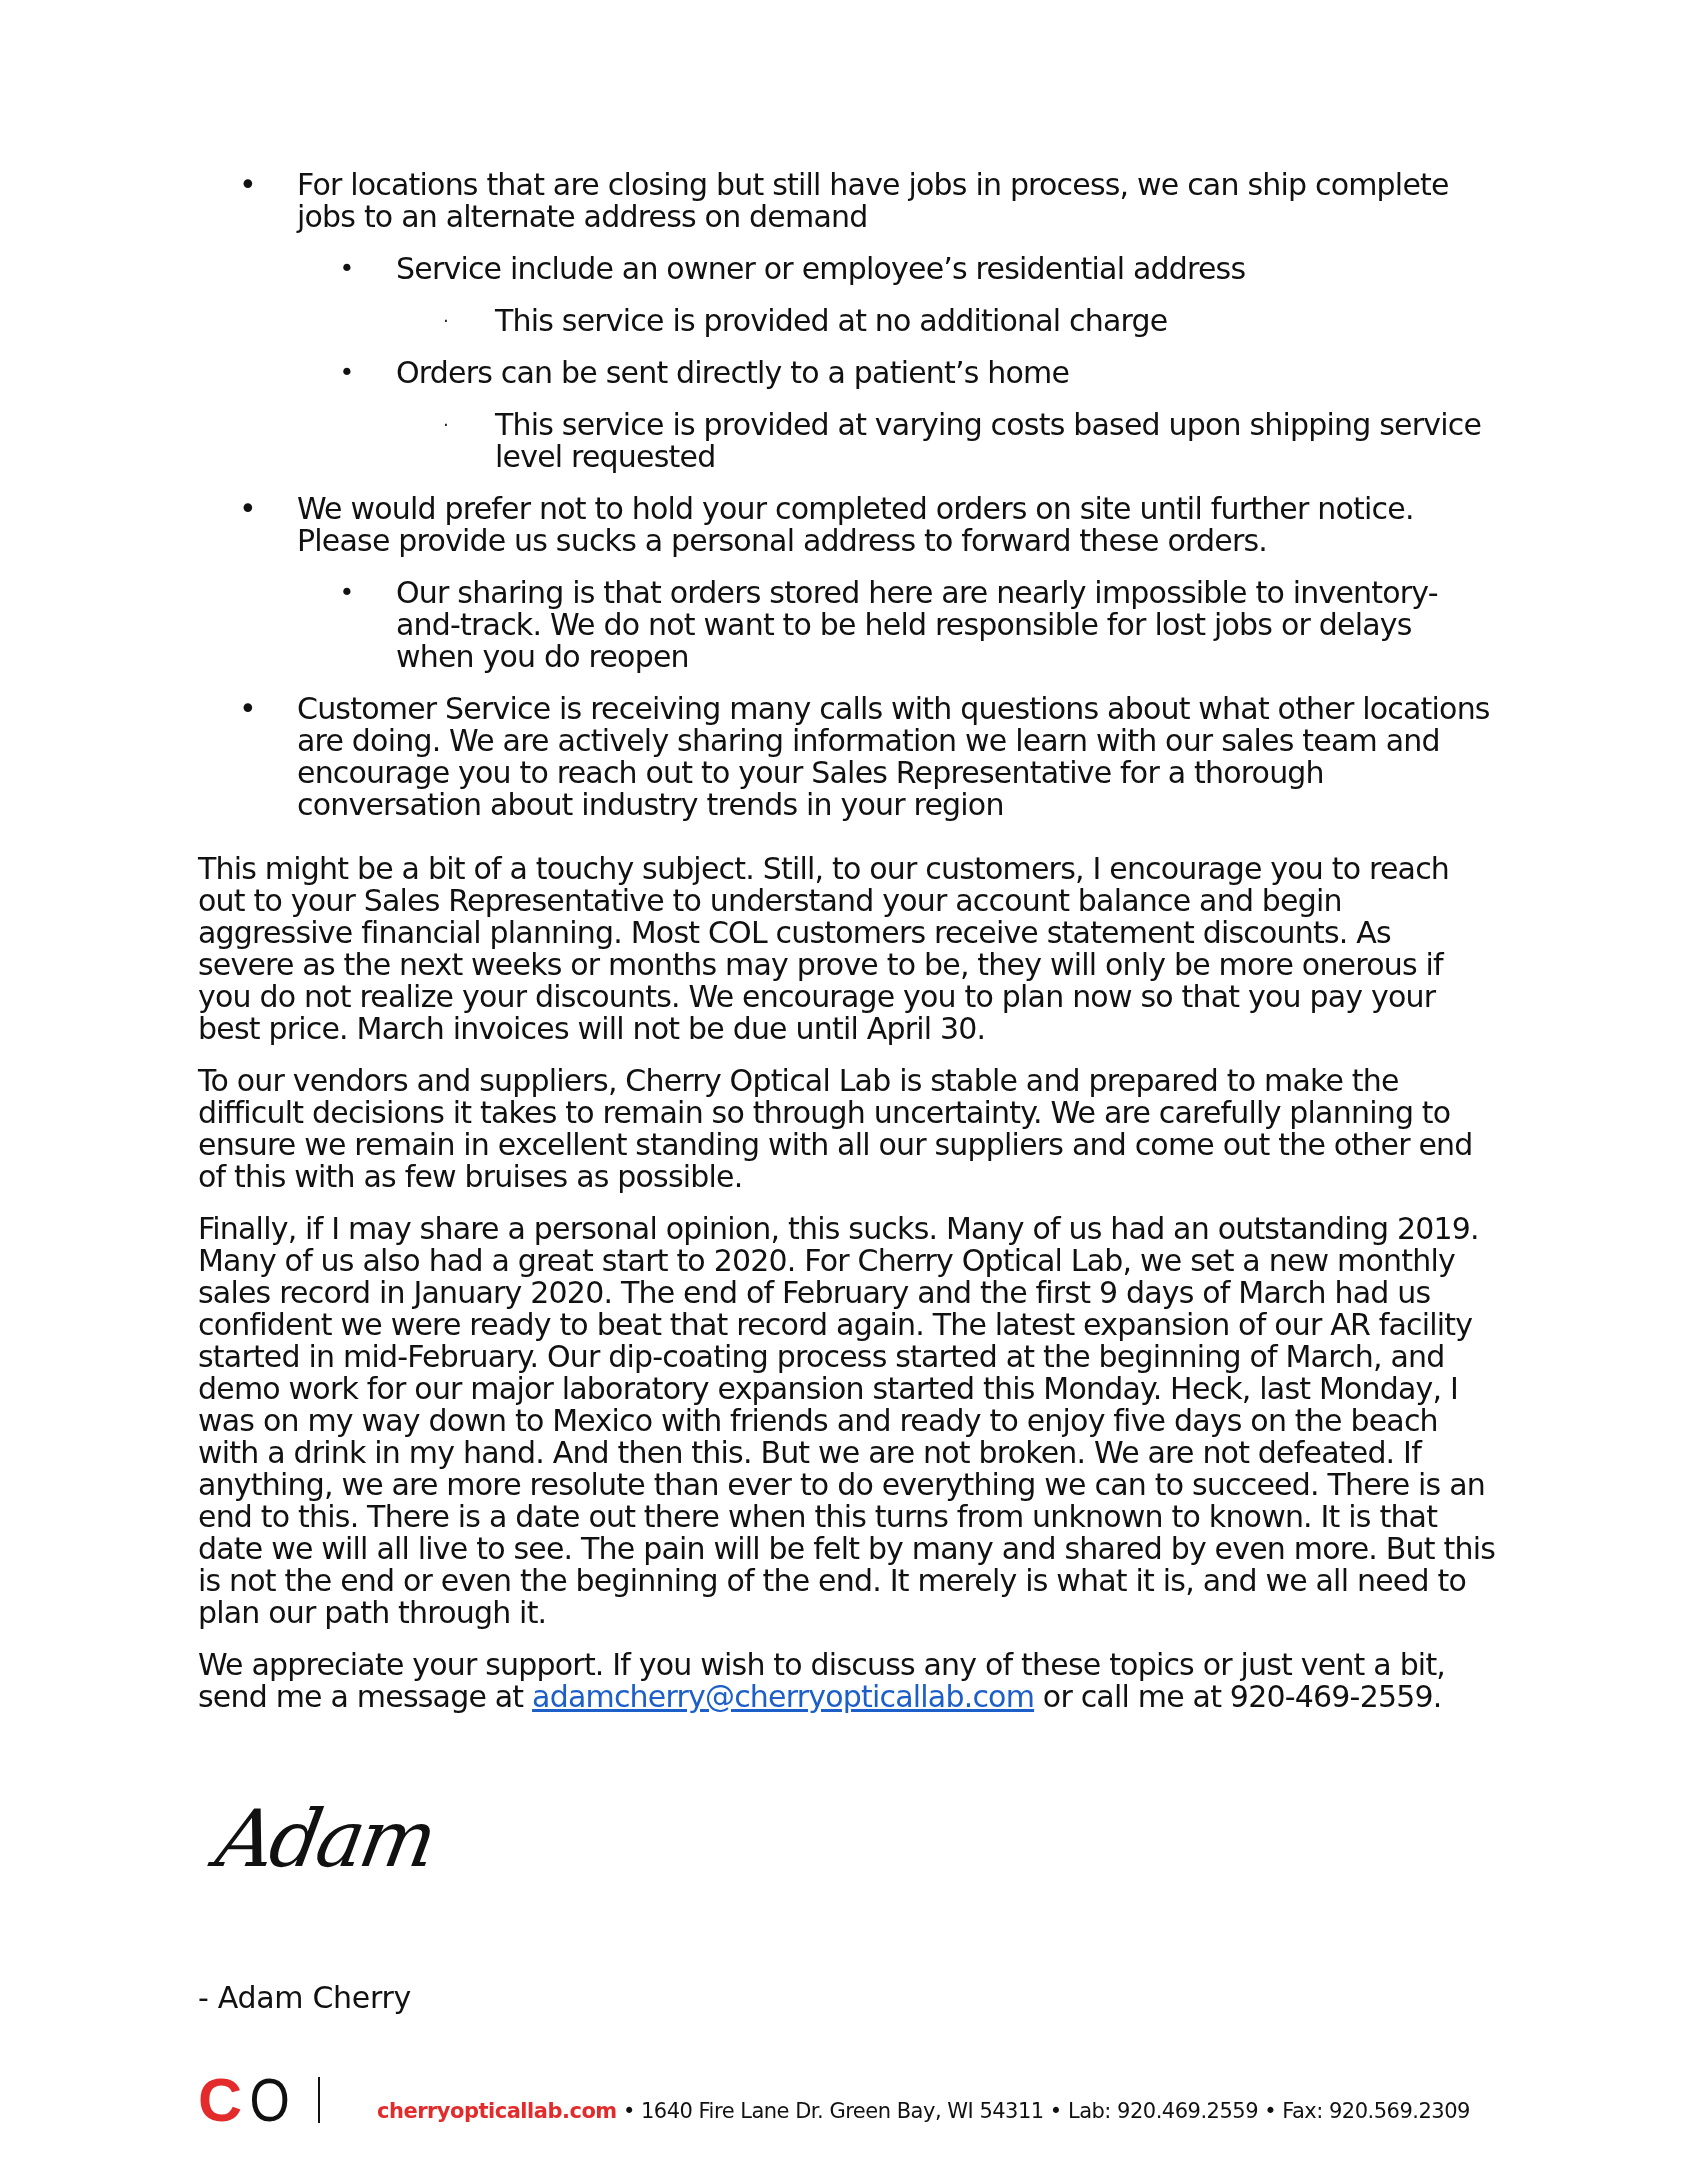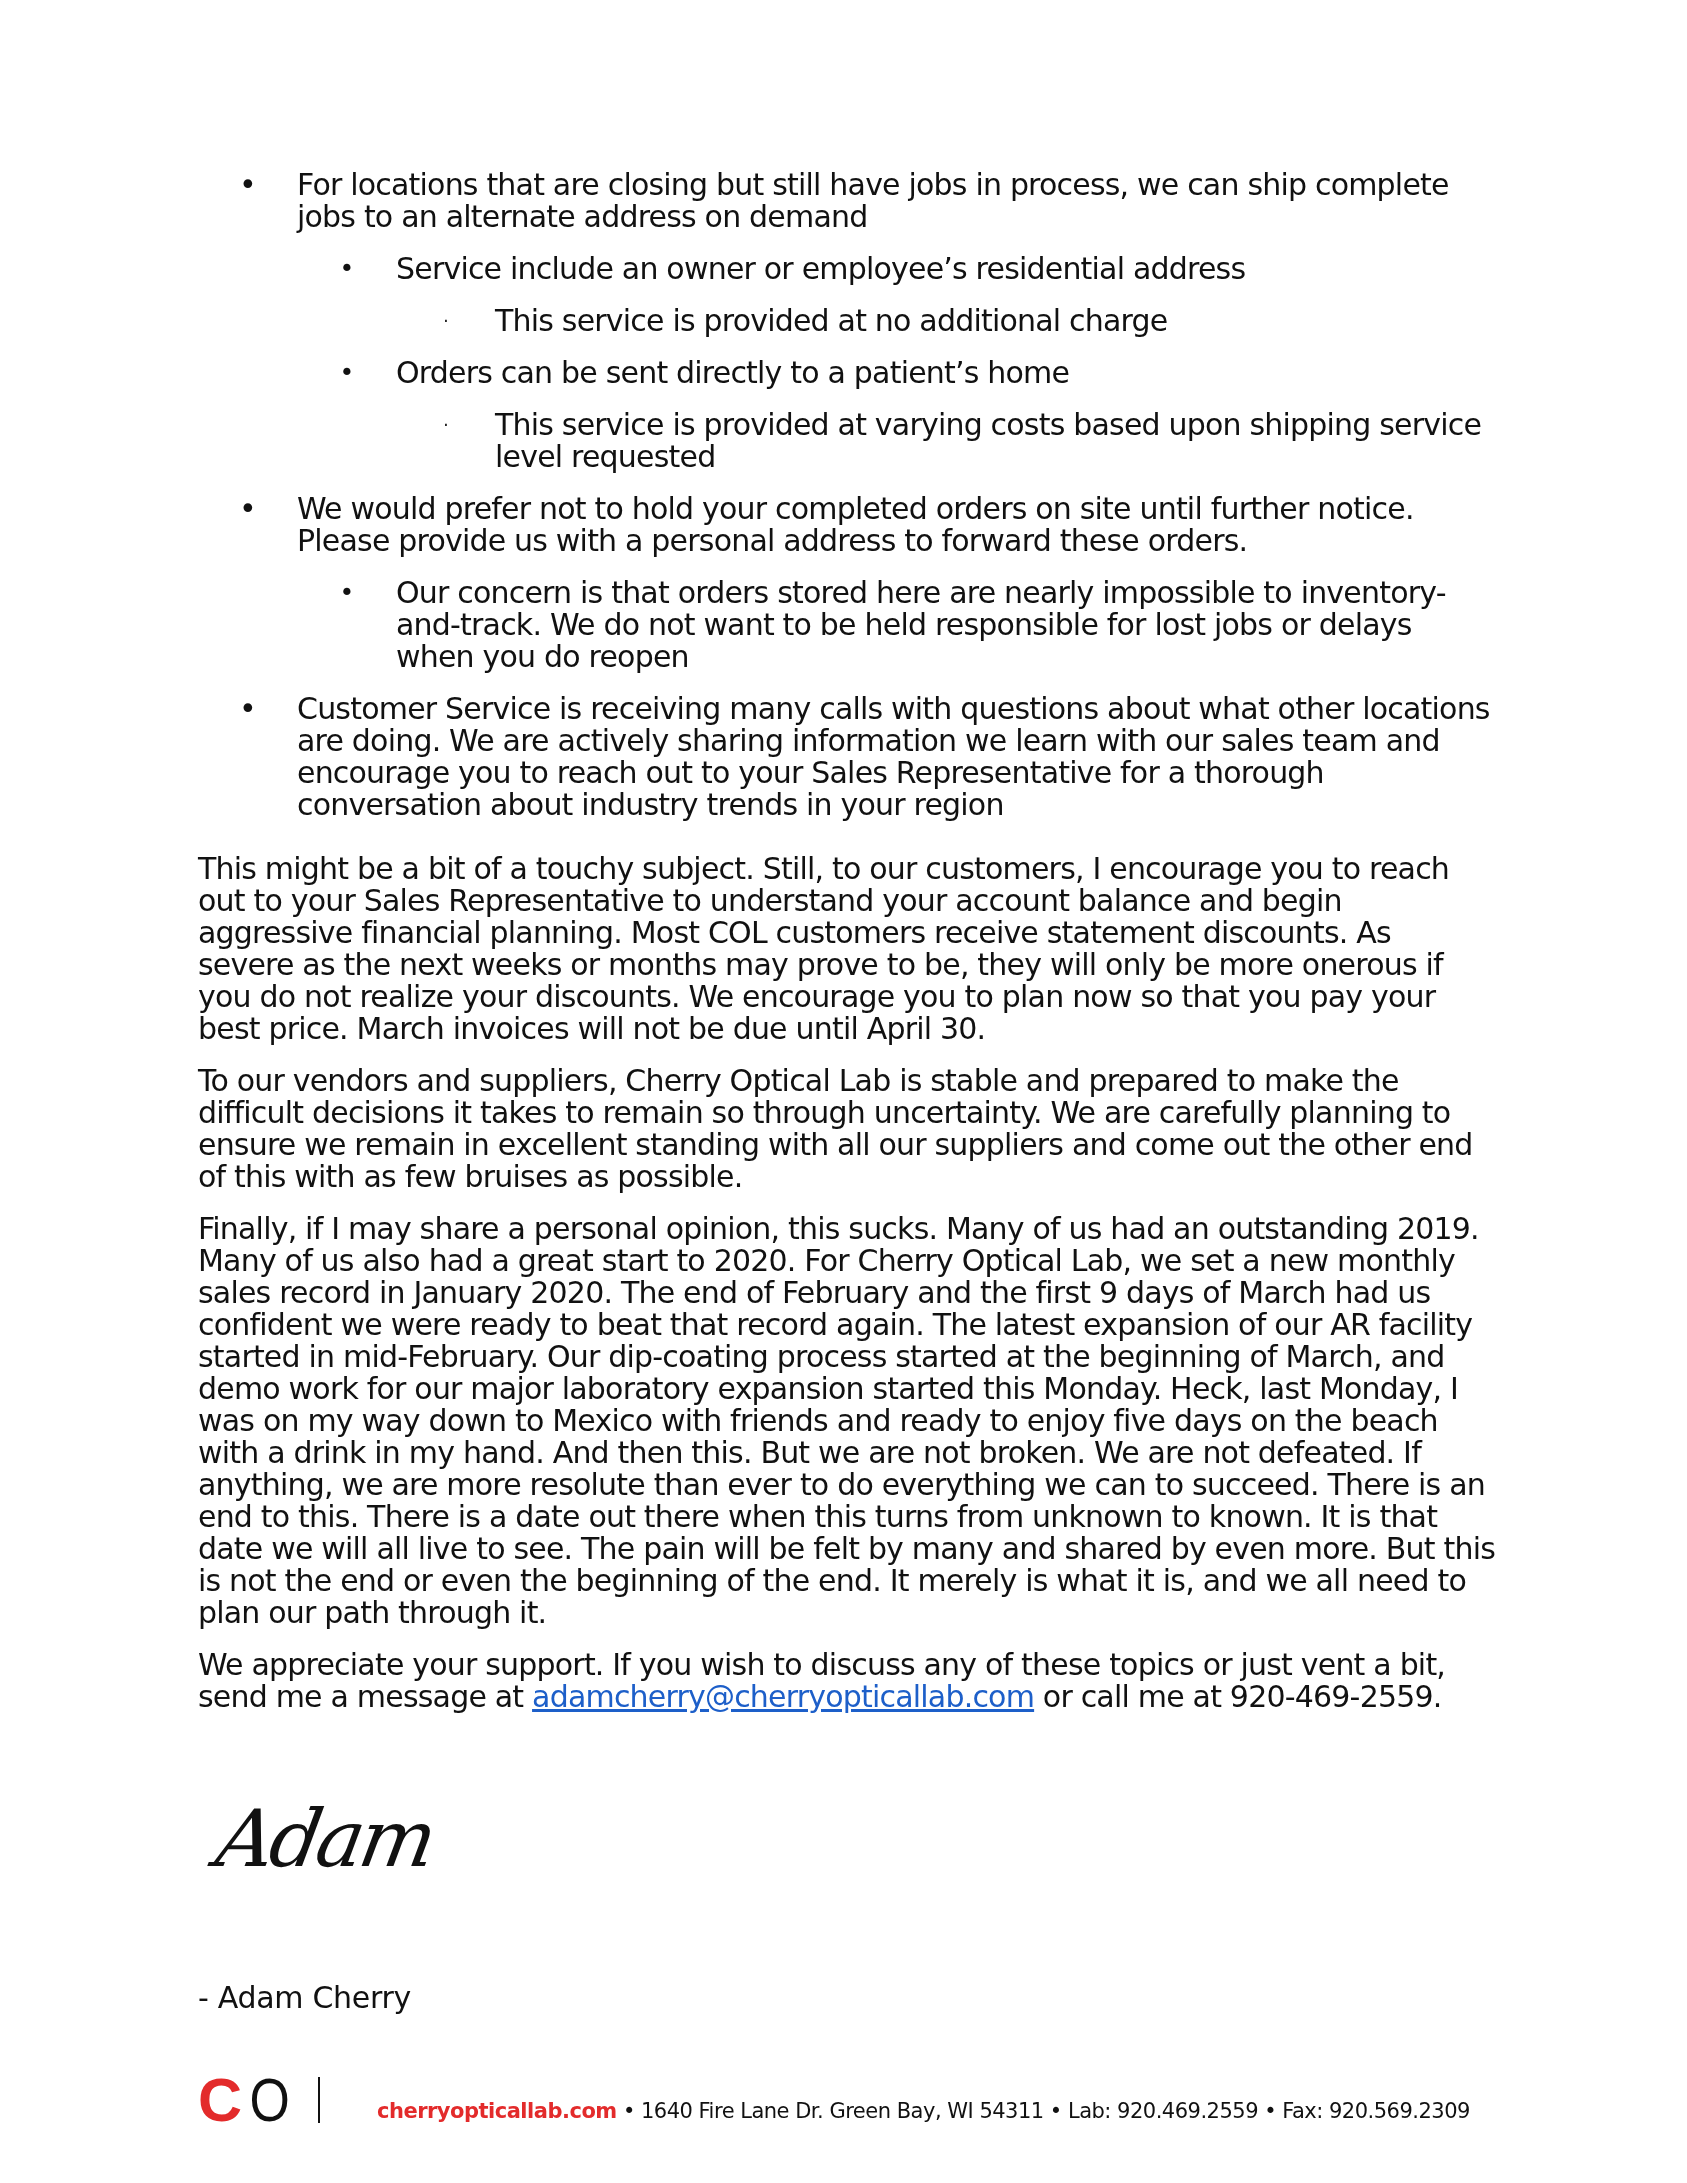--- a/index.html
+++ b/index.html
@@ -60,25 +60,25 @@
     <div class="li l2">
       <span class="mark">•</span>
       <span class="body">Orders can be sent directly to a patient’s home</span>
     </div>
     <div class="li l3">
       <span class="mark">·</span>
       <span class="body">This service is provided at varying costs based upon shipping service level requested</span>
     </div>
     <div class="li l1">
       <span class="mark">•</span>
-      <span class="body">We would prefer not to hold your completed orders on site until further notice. Please provide us with a personal address to forward these orders.</span>
+      <span class="body">We would prefer not to hold your completed orders on site until further notice. Please provide us sucks a personal address to forward these orders.</span>
     </div>
     <div class="li l2">
       <span class="mark">•</span>
-      <span class="body">Our concern is that orders stored here are nearly impossible to inventory-and-track.  We do not want to be held responsible for lost jobs or delays when you do reopen</span>
+      <span class="body">Our sharing is that orders stored here are nearly impossible to inventory-and-track.  We do not want to be held responsible for lost jobs or delays when you do reopen</span>
     </div>
     <div class="li l1">
       <span class="mark">•</span>
       <span class="body">Customer Service is receiving many calls with questions about what other locations are doing.  We are actively sharing information we learn with our sales team and encourage you to reach out to your Sales Representative for a thorough conversation about industry trends in your region</span>
     </div>
   </div>
 
   <div class="paras text">
     <p class="para">This might be a bit of a touchy subject. Still, to our customers, I encourage you to reach out to your Sales Representative to understand your account balance and begin aggressive financial planning.  Most COL customers receive statement discounts.  As severe as the next weeks or months may prove to be, they will only be more onerous if you do not realize your discounts.  We encourage you to plan now so that you pay your best price.  March invoices will not be due until April 30.</p>
     <p class="para">To our vendors and suppliers, Cherry Optical Lab is stable and prepared to make the difficult decisions it takes to remain so through uncertainty.  We are carefully planning to ensure we remain in excellent standing with all our suppliers and come out the other end of this with as few bruises as possible.</p>

